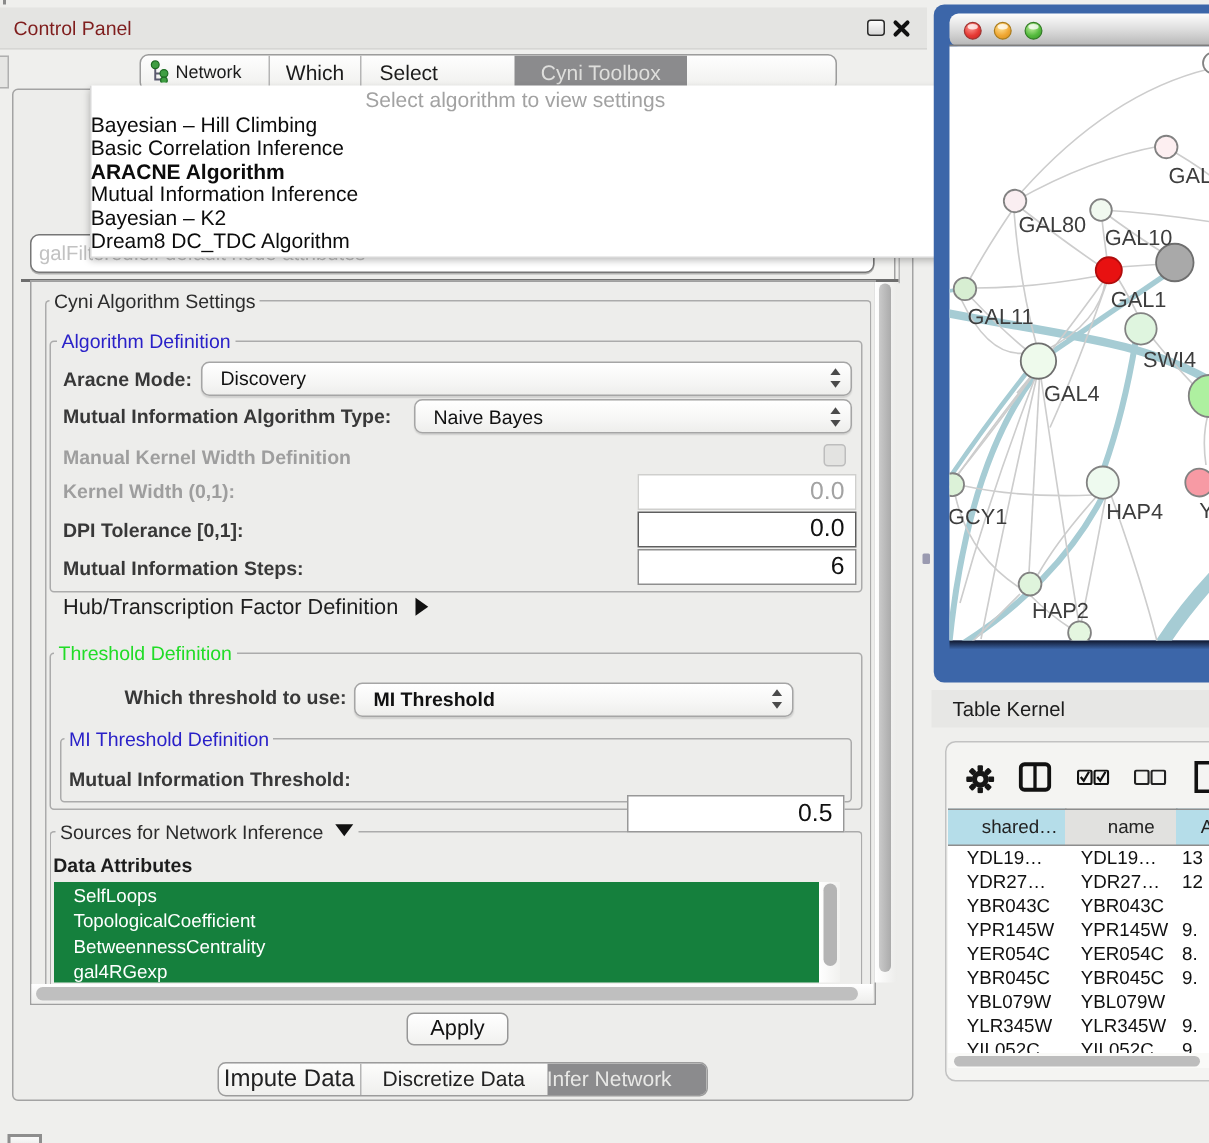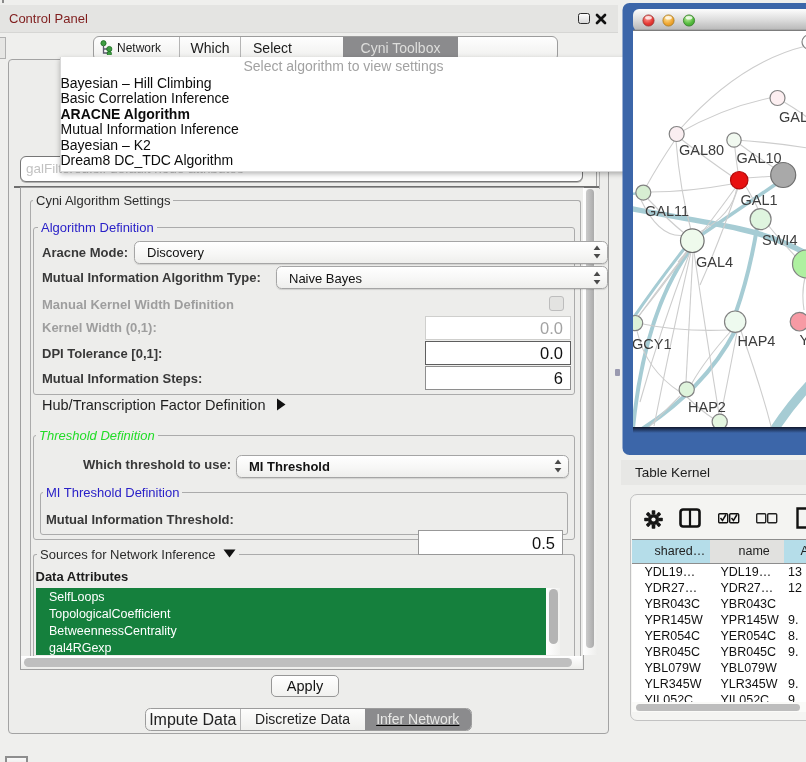--- a/index.html
+++ b/index.html
@@ -5,21 +5,21 @@
   html,body{margin:0;padding:0;}
   body{width:806px;height:762px;position:relative;overflow:hidden;
        background:#efefed;font-family:"Liberation Sans",sans-serif;}
   .abs{position:absolute;}
   .lbl{position:absolute;font-size:13px;font-weight:bold;color:#383838;white-space:nowrap;}
   .dis{color:#9e9e9e;}
   .fs{position:absolute;border:1px solid #ababab;border-radius:3px;}
   .fslab{position:absolute;font-size:13px;background:#ededeb;padding:0 3px;white-space:nowrap;line-height:13px;}
   .combo{position:absolute;border:1px solid #a5a5a5;border-radius:5.5px;
          background:linear-gradient(#ffffff,#f6f6f5 60%,#eeeeec);
-         box-shadow:0 1px 1px rgba(0,0,0,0.12);padding-left:40px;}
+         box-shadow:0 1px 1px rgba(0,0,0,0.12);}
   .combo .ctext{position:absolute;left:12px;top:50%;transform:translateY(-50%);
          font-size:13px;color:#111;}
   .spin{position:absolute;right:6px;top:50%;transform:translateY(-50%);
         width:8px;height:14px;}
   .tf{position:absolute;background:#fff;}
   .tftext{position:absolute;right:7px;top:50%;transform:translateY(-50%);
           font-size:16.5px;color:#111;}
 </style>
 </head>
 <body>
@@ -51,21 +51,21 @@
 <div class="abs" style="left:583px;top:188px;width:15px;height:467px;background:linear-gradient(90deg,#ffffff,#ececea);"></div>
 <div class="abs" style="left:585.5px;top:189px;width:8.5px;height:459px;border-radius:4.5px;background:linear-gradient(90deg,#cacaca,#ababab);"></div>
 
 <div class="fs" style="left:29.5px;top:200px;width:549px;height:460px;border-bottom:none;"></div>
 <div class="fslab" style="left:33px;top:194px;color:#2c2c2c;">Cyni Algorithm Settings</div>
 
 <div class="fs" style="left:33px;top:227px;width:540px;height:166px;"></div>
 <div class="fslab" style="left:38px;top:221px;color:#2a21c8;">Algorithm Definition</div>
 
 <div class="fs" style="left:33px;top:435px;width:540px;height:103px;"></div>
-<div class="fslab" style="left:36px;top:429px;color:#21dc27;font-style:italic;">Threshold Definition</div>
+<div class="fslab" style="left:36px;top:429px;color:#21dc27;">Threshold Definition</div>
 
 <div class="fs" style="left:40px;top:492px;width:526px;height:41px;"></div>
 <div class="fslab" style="left:43px;top:486px;color:#2a21c8;">MI Threshold Definition</div>
 
 <div class="fs" style="left:33px;top:554px;width:540px;height:101px;border-bottom:none;border-radius:3px 3px 0 0;"></div>
 <div class="fslab" style="left:37px;top:548px;color:#2c2c2c;">Sources for Network Inference
   <svg width="13" height="9" viewBox="0 0 13 9" style="vertical-align:1px;margin-left:4px;">
       <path d="M0.5 0.5 L12.5 0.5 L6.5 8.5 Z" fill="#111"></path>
     </svg>
 </div>
@@ -137,21 +137,21 @@
 <div class="abs" style="left:21px;top:655.5px;width:561px;height:13px;background:linear-gradient(#ffffff,#ededeb);"></div>
 <div class="abs" style="left:24px;top:658px;width:548px;height:8.5px;border-radius:4.5px;background:#bfbfbf;"></div>
 
 <div class="abs" style="left:271px;top:674.5px;width:66px;height:20.5px;border:1px solid #979797;border-radius:5px;background:linear-gradient(#ffffff,#f1f1ef);text-align:center;">
   <span style="font-size:14.5px;color:#111;line-height:20px;">Apply</span>
 </div>
 
 <div class="abs" style="left:145px;top:707.5px;width:325px;height:21.5px;border:1px solid #9c9c9c;border-radius:5.5px;background:linear-gradient(#fdfdfc,#efefed);overflow:hidden;">
   <div class="abs" style="left:0;top:0;width:93.5px;height:100%;border-right:1px solid #b5b5b5;text-align:center;"><span style="font-size:16px;color:#222;line-height:21px;">Impute Data</span></div>
   <div class="abs" style="left:94.5px;top:0;width:124px;height:100%;text-align:center;"><span style="font-size:14px;color:#222;line-height:21px;">Discretize Data</span></div>
-  <div class="abs" style="left:218.5px;top:0;width:106.5px;height:100%;background:#8b8b8d;text-align:center;text-decoration:underline;"><span style="font-size:14px;color:#e8e8e6;line-height:21px;">Infer Network</span></div>
+  <div class="abs" style="left:218.5px;top:0;width:106.5px;height:100%;background:#8b8b8d;text-align:left;"><span style="font-size:14px;color:#e8e8e6;line-height:21px;">Infer Network</span></div>
 </div>
 
 <div class="abs" style="left:93px;top:36px;width:463px;height:22.5px;border:1px solid #9c9c9c;border-radius:6px;background:linear-gradient(#fefefe,#efefed);overflow:hidden;">
   <div class="abs" style="left:0;top:0;width:85px;height:100%;border-right:1px solid #b5b5b5;">
     <svg class="abs" style="left:6px;top:3px;" width="13" height="15" viewBox="0 0 13 15">
       <path d="M3.5 6 V13 H9" stroke="#5a5a6e" stroke-width="1.3" fill="none"></path>
       <path d="M3.5 9 H8" stroke="#5a5a6e" stroke-width="1.3" fill="none"></path>
       <circle cx="3.5" cy="3.2" r="2.6" fill="#3f9e42" stroke="#1d6b22" stroke-width="0.8"></circle>
       <circle cx="9.3" cy="9" r="2.6" fill="#3f9e42" stroke="#1d6b22" stroke-width="0.8"></circle>
       <circle cx="9.3" cy="13.6" r="2.2" fill="#3f9e42" stroke="#1d6b22" stroke-width="0.8"></circle>

